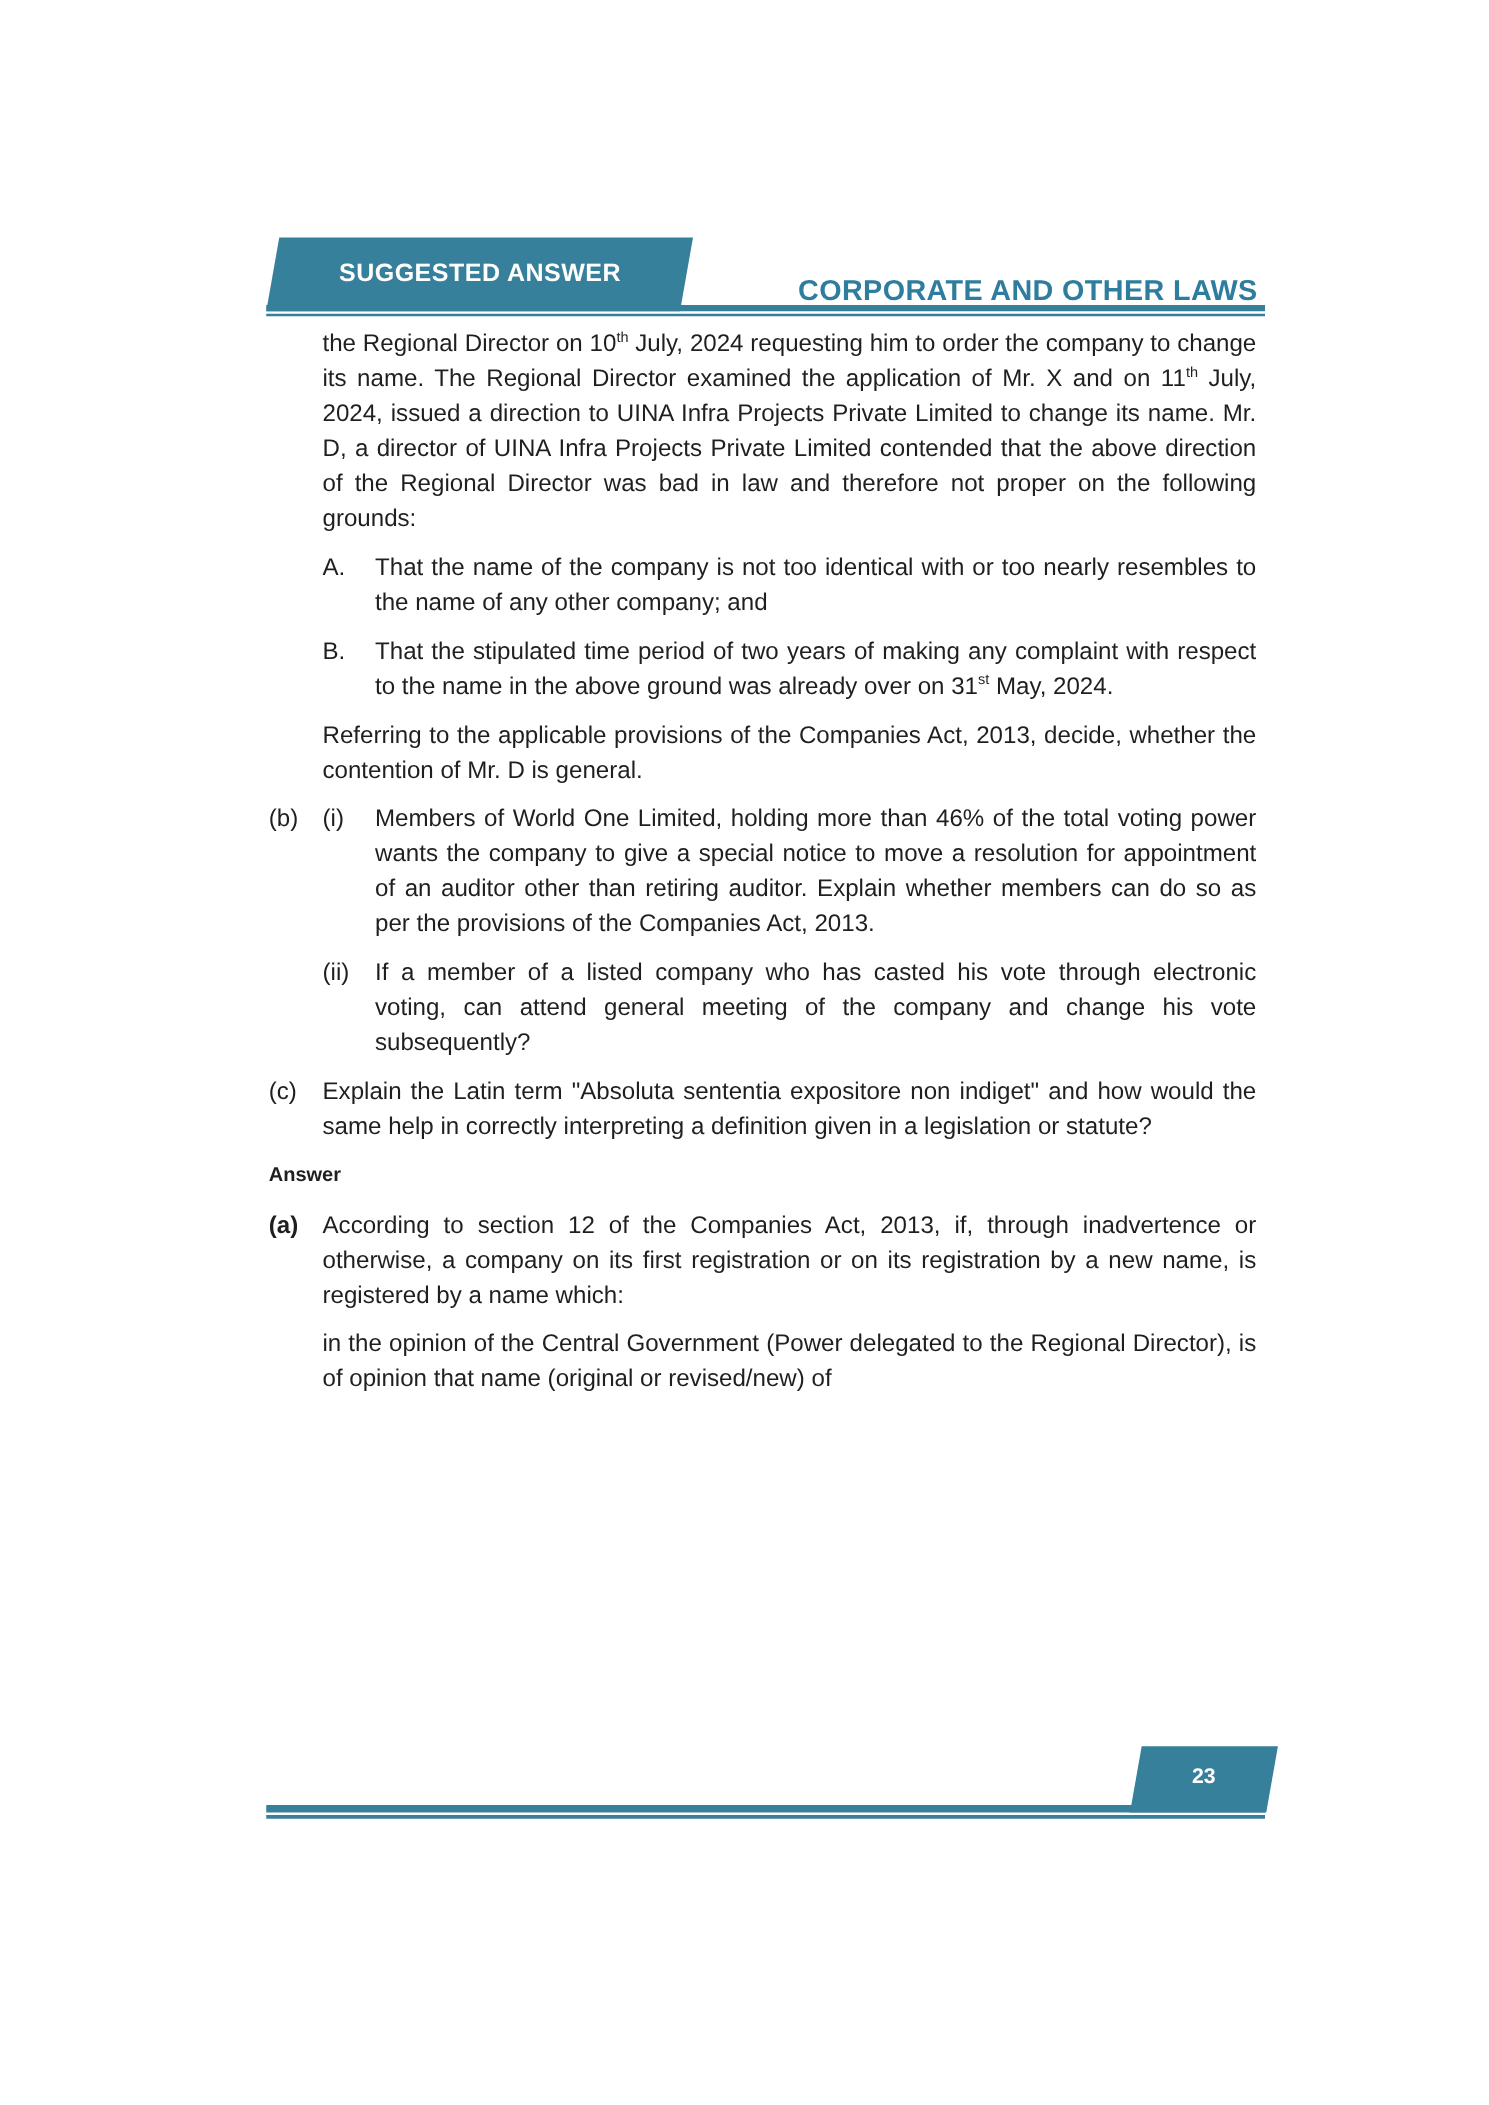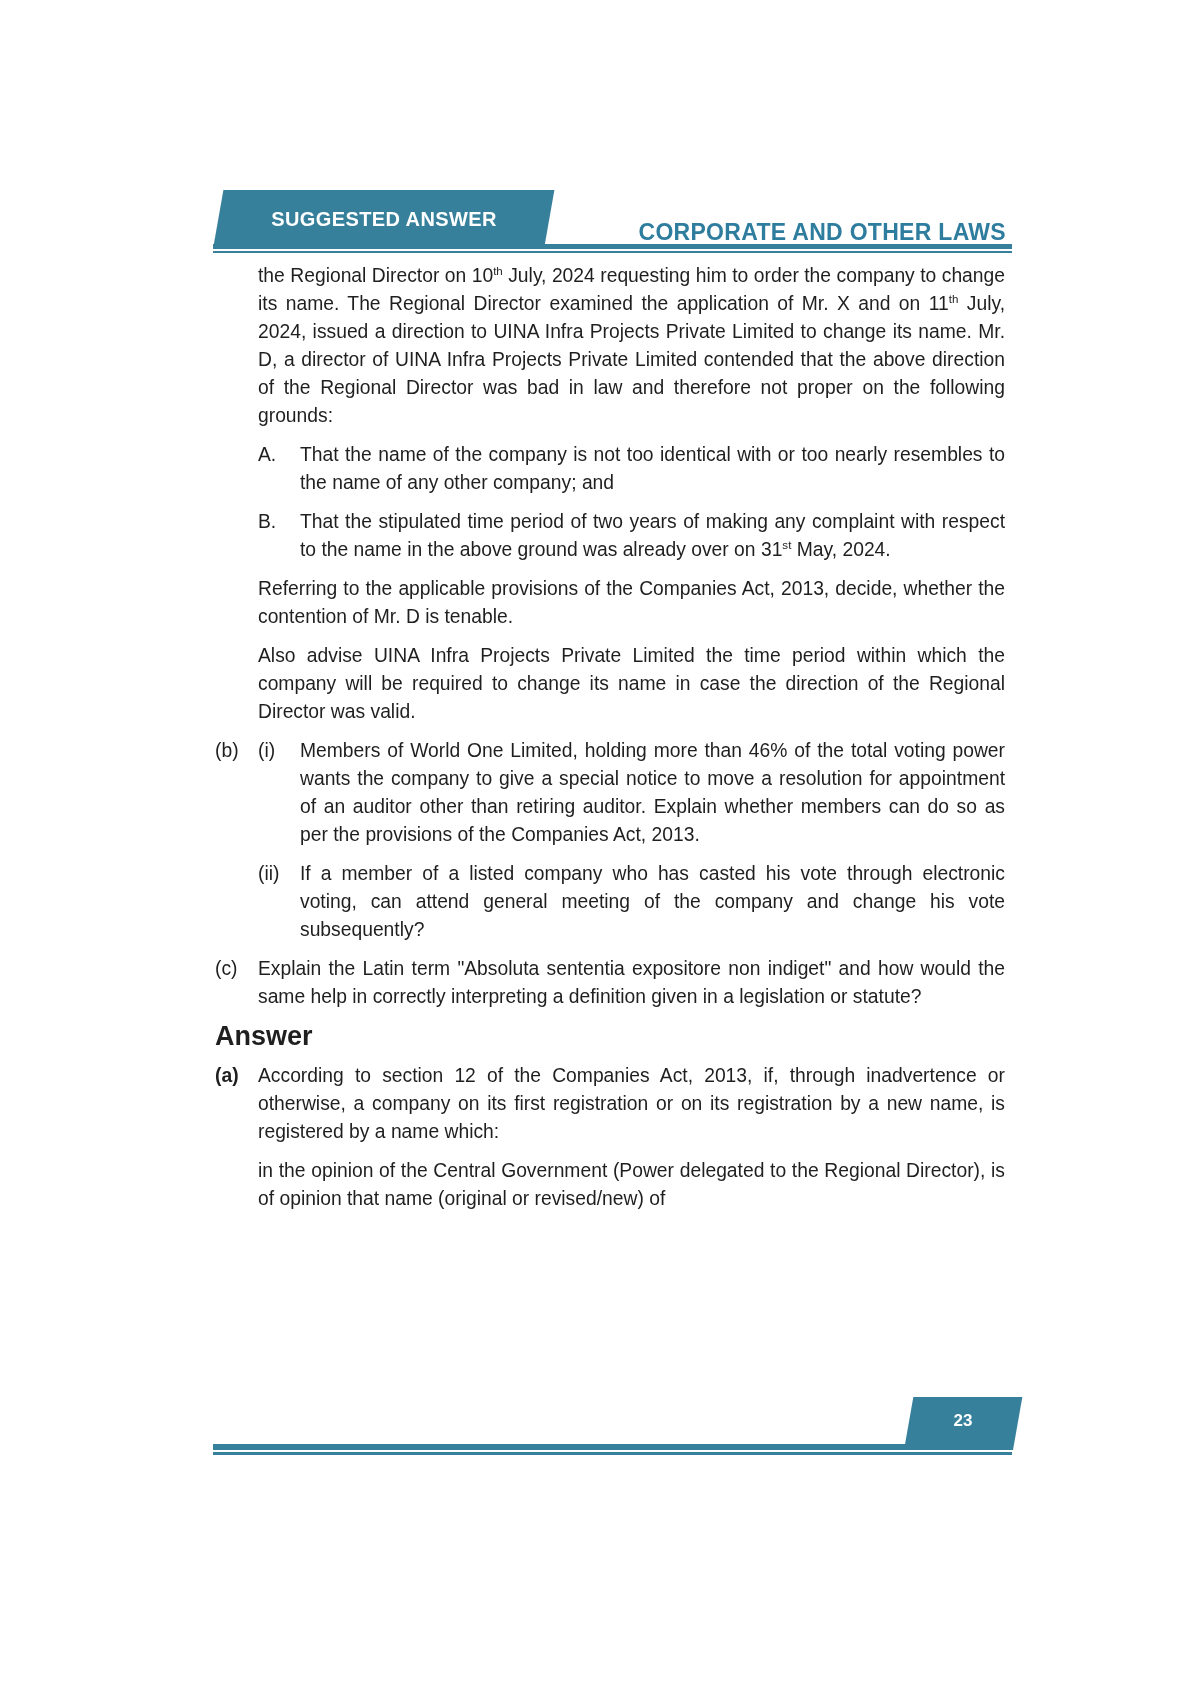--- a/index.html
+++ b/index.html
@@ -71,21 +71,21 @@
   .q{}
   .block{margin-bottom:11px;text-align:justify;}
   .l0{margin-left:43px;}
   .row{display:flex;margin-bottom:11px;}
   .cell-marker{flex:0 0 43px;}
   .cell-sub{flex:0 0 42px;}
   .cell-spacer{flex:0 0 43px;}
   .cell-text{flex:1 1 auto;text-align:justify;}
   .grounds{margin-left:43px;}
   .answer-heading{
-    font-weight:bold;font-style:normal;font-size:27px;
+    font-weight:bold;font-style:normal;font-size:16px;
     margin-bottom:12px;text-align:left;
   }
   .ans{font-style:normal;}
   .ans-marker{font-weight:bold;}
   sup{font-size:.6em;line-height:0;vertical-align:super;}
 </style>
 </head>
 <body>
 
 <div class="hdr-rule-thick"></div>
@@ -103,23 +103,22 @@
     <div class="row grounds">
       <span class="cell-sub">A.</span>
       <span class="cell-text">That the name of the company is not too identical with or too nearly resembles to the name of any other company; and</span>
     </div>
 
     <div class="row grounds">
       <span class="cell-sub">B.</span>
       <span class="cell-text">That the stipulated time period of two years of making any complaint with respect to the name in the above ground was already over on 31<sup>st</sup> May, 2024.</span>
     </div>
 
-    <p class="block l0">Referring to the applicable provisions of the Companies Act, 2013, decide, whether the contention of Mr. D is tenable.</p>
+    <p class="block l0">Referring to the applicable provisions of the Companies Act, 2013, decide, whether the contention of Mr. D is general.</p>
 
-    <p class="block l0">Also advise UINA Infra Projects Private Limited the time period within which the company will be required to change its name in case the direction of the Regional Director was valid.</p>
 
     <div class="row">
       <span class="cell-marker">(b)</span>
       <span class="cell-sub">(i)</span>
       <span class="cell-text">Members of World One Limited, holding more than 46% of the total voting power wants the company to give a special notice to move a resolution for appointment of an auditor other than retiring auditor. Explain whether members can do so as per the provisions of the Companies Act, 2013.</span>
     </div>
 
     <div class="row">
       <span class="cell-spacer"></span>
       <span class="cell-sub">(ii)</span>

